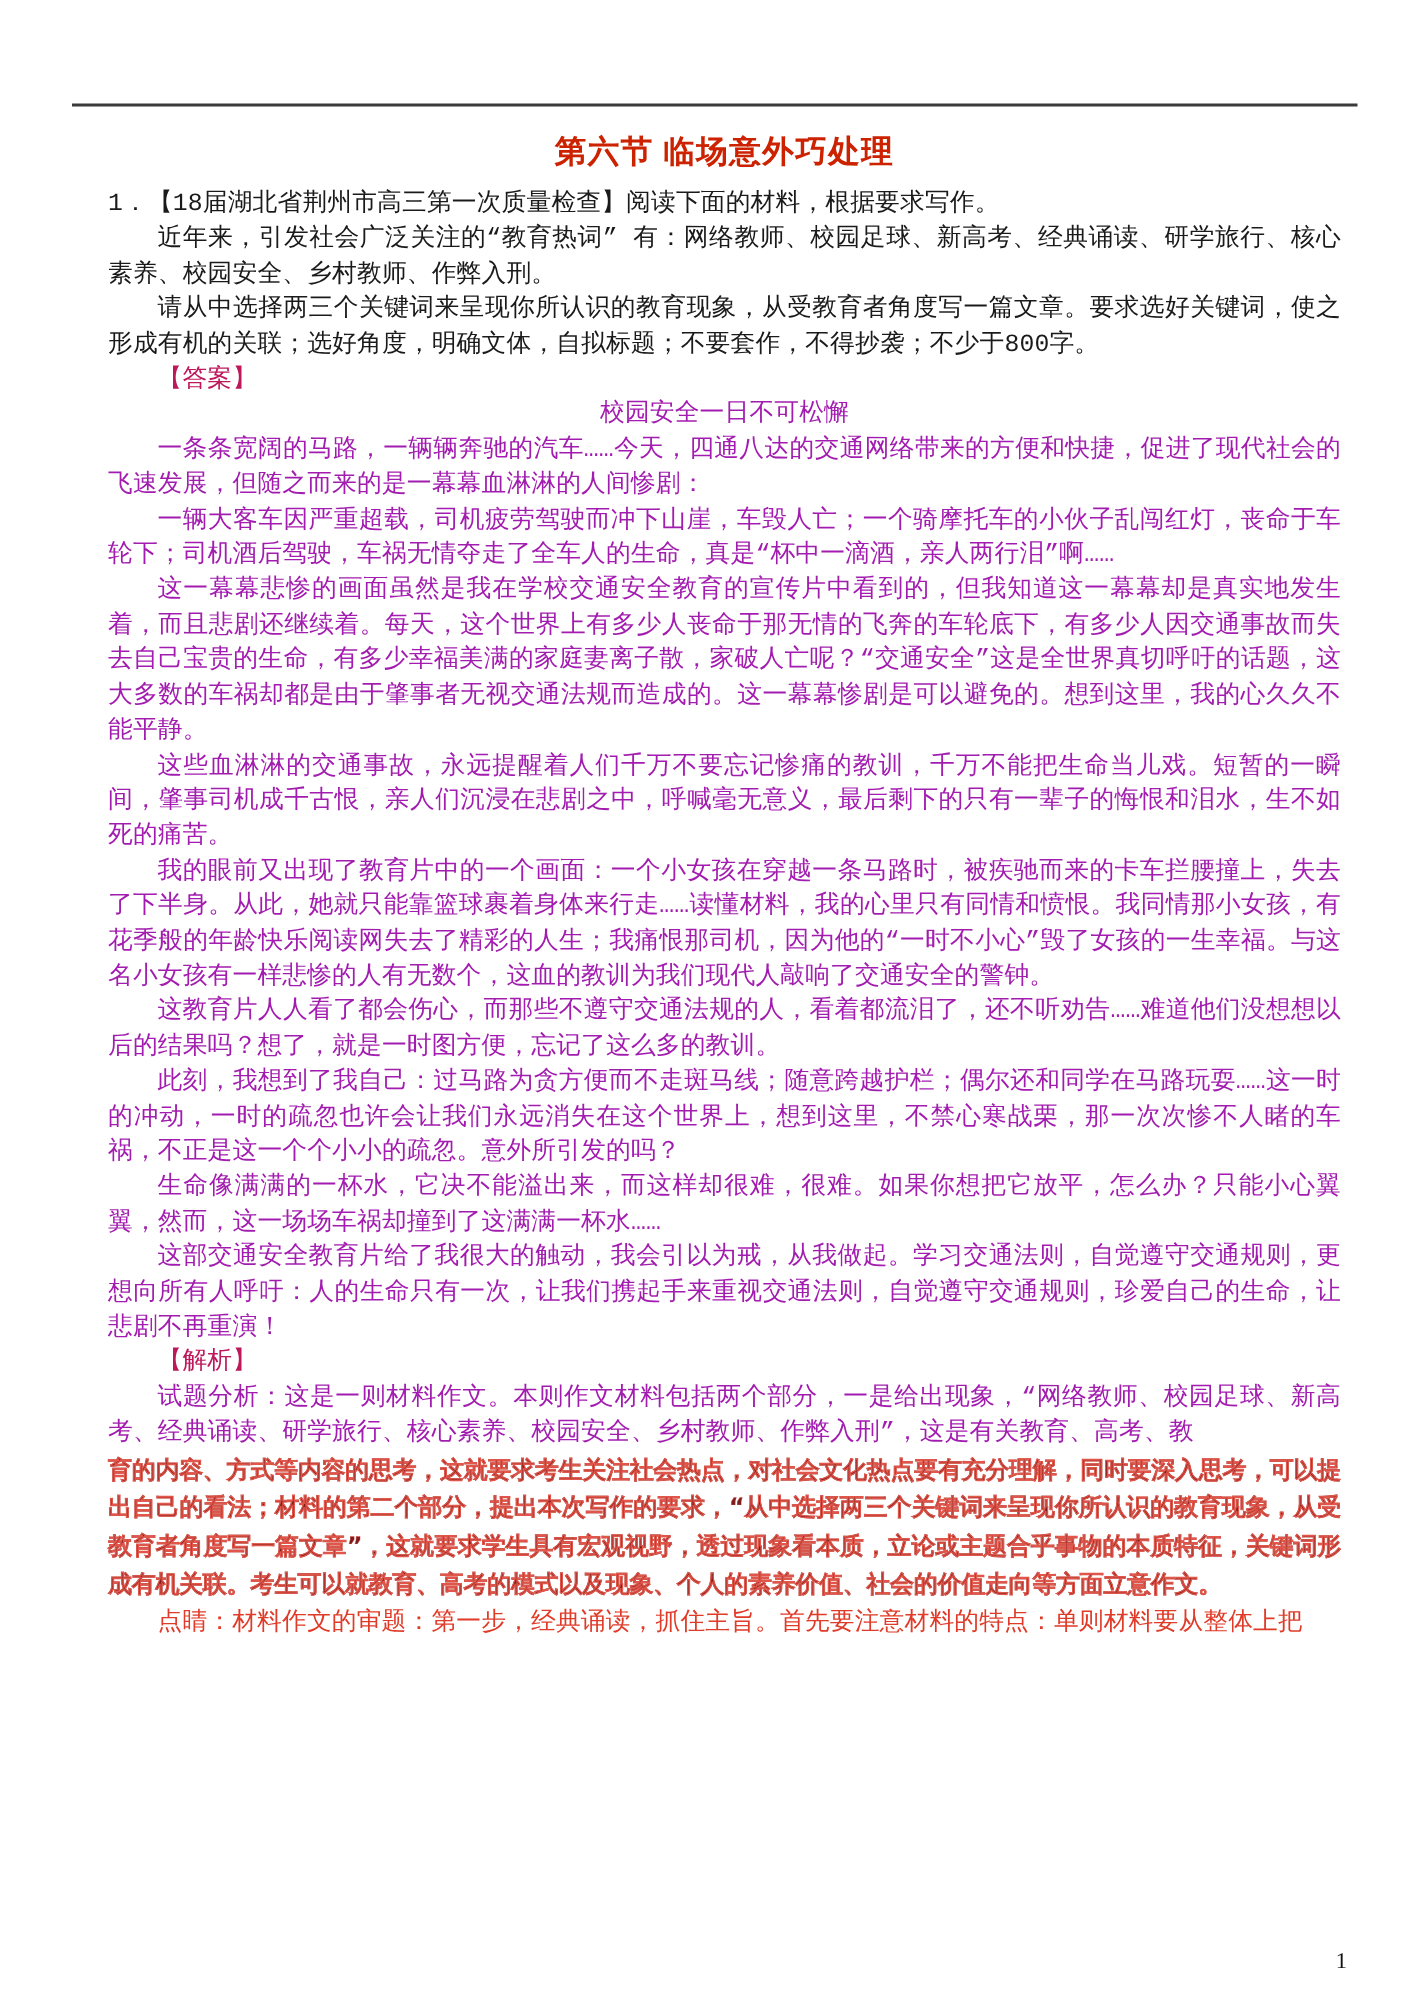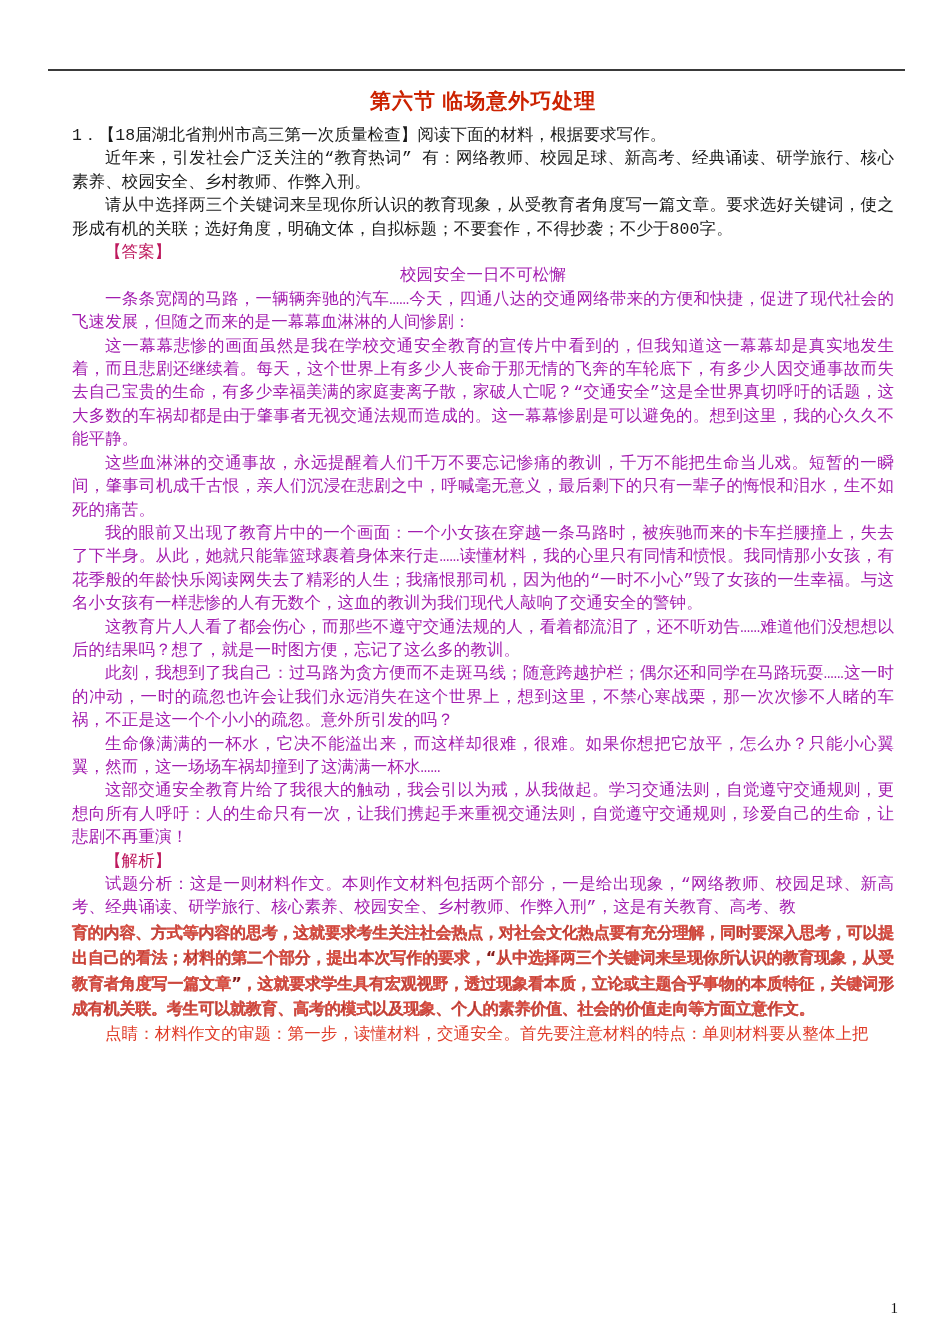--- a/index.html
+++ b/index.html
@@ -114,33 +114,34 @@
     <h1 class="doc-title">第六节 临场意外巧处理</h1>
 
     <p class="para noindent">1．【18届湖北省荆州市高三第一次质量检查】阅读下面的材料，根据要求写作。</p>
     <p class="para">近年来，引发社会广泛关注的“教育热词” 有：网络教师、校园足球、新高考、经典诵读、研学旅行、核心素养、校园安全、乡村教师、作弊入刑。</p>
     <p class="para">请从中选择两三个关键词来呈现你所认识的教育现象，从受教育者角度写一篇文章。要求选好关键词，使之形成有机的关联；选好角度，明确文体，自拟标题；不要套作，不得抄袭；不少于800字。</p>
 
     <p class="para label">【答案】</p>
     <p class="para red center">校园安全一日不可松懈</p>
 
     <p class="para red">一条条宽阔的马路，一辆辆奔驰的汽车……今天，四通八达的交通网络带来的方便和快捷，促进了现代社会的飞速发展，但随之而来的是一幕幕血淋淋的人间惨剧：</p>
+    <p class="para red">一辆大客车因严重超载，司机疲劳驾驶而冲下山崖，车毁人亡；一个骑摩托车的小伙子乱闯红灯，丧命于车轮下；司机酒后驾驶，车祸无情夺走了全车人的生命，真是“杯中一滴酒，亲人两行泪”啊……</p>
     <p class="para red">这一幕幕悲惨的画面虽然是我在学校交通安全教育的宣传片中看到的，但我知道这一幕幕却是真实地发生着，而且悲剧还继续着。每天，这个世界上有多少人丧命于那无情的飞奔的车轮底下，有多少人因交通事故而失去自己宝贵的生命，有多少幸福美满的家庭妻离子散，家破人亡呢？“交通安全”这是全世界真切呼吁的话题，这大多数的车祸却都是由于肇事者无视交通法规而造成的。这一幕幕惨剧是可以避免的。想到这里，我的心久久不能平静。</p>
     <p class="para red">这些血淋淋的交通事故，永远提醒着人们千万不要忘记惨痛的教训，千万不能把生命当儿戏。短暂的一瞬间，肇事司机成千古恨，亲人们沉浸在悲剧之中，呼喊毫无意义，最后剩下的只有一辈子的悔恨和泪水，生不如死的痛苦。</p>
     <p class="para red">我的眼前又出现了教育片中的一个画面：一个小女孩在穿越一条马路时，被疾驰而来的卡车拦腰撞上，失去了下半身。从此，她就只能靠篮球裹着身体来行走……读懂材料，我的心里只有同情和愤恨。我同情那小女孩，有花季般的年龄快乐阅读网失去了精彩的人生；我痛恨那司机，因为他的“一时不小心”毁了女孩的一生幸福。与这名小女孩有一样悲惨的人有无数个，这血的教训为我们现代人敲响了交通安全的警钟。</p>
     <p class="para red">这教育片人人看了都会伤心，而那些不遵守交通法规的人，看着都流泪了，还不听劝告……难道他们没想想以后的结果吗？想了，就是一时图方便，忘记了这么多的教训。</p>
     <p class="para red">此刻，我想到了我自己：过马路为贪方便而不走斑马线；随意跨越护栏；偶尔还和同学在马路玩耍……这一时的冲动，一时的疏忽也许会让我们永远消失在这个世界上，想到这里，不禁心寒战栗，那一次次惨不人睹的车祸，不正是这一个个小小的疏忽。意外所引发的吗？</p>
     <p class="para red">生命像满满的一杯水，它决不能溢出来，而这样却很难，很难。如果你想把它放平，怎么办？只能小心翼翼，然而，这一场场车祸却撞到了这满满一杯水……</p>
     <p class="para red">这部交通安全教育片给了我很大的触动，我会引以为戒，从我做起。学习交通法则，自觉遵守交通规则，更想向所有人呼吁：人的生命只有一次，让我们携起手来重视交通法则，自觉遵守交通规则，珍爱自己的生命，让悲剧不再重演！</p>
 
     <p class="para label">【解析】</p>
     <p class="para red">试题分析：这是一则材料作文。本则作文材料包括两个部分，一是给出现象，“网络教师、校园足球、新高考、经典诵读、研学旅行、核心素养、校园安全、乡村教师、作弊入刑”，这是有关教育、高考、教</p>
 
     <div class="raster-block">
       <p class="para noindent">育的内容、方式等内容的思考，这就要求考生关注社会热点，对社会文化热点要有充分理解，同时要深入思考，可以提出自己的看法；材料的第二个部分，提出本次写作的要求，“从中选择两三个关键词来呈现你所认识的教育现象，从受教育者角度写一篇文章”，这就要求学生具有宏观视野，透过现象看本质，立论或主题合乎事物的本质特征，关键词形成有机关联。考生可以就教育、高考的模式以及现象、个人的素养价值、社会的价值走向等方面立意作文。</p>
-      <p class="para dianjing">点睛：材料作文的审题：第一步，读懂材料，交通安全。首先要注意材料的特点：单则材料要从整体上把</p>
+      <p class="para dianjing">点睛：材料作文的审题：第一步，经典诵读，抓住主旨。首先要注意材料的特点：单则材料要从整体上把</p>
     </div>
 
   </div>
 
   <div class="page-number">1</div>
 
 </div>
 
 </body></html>

